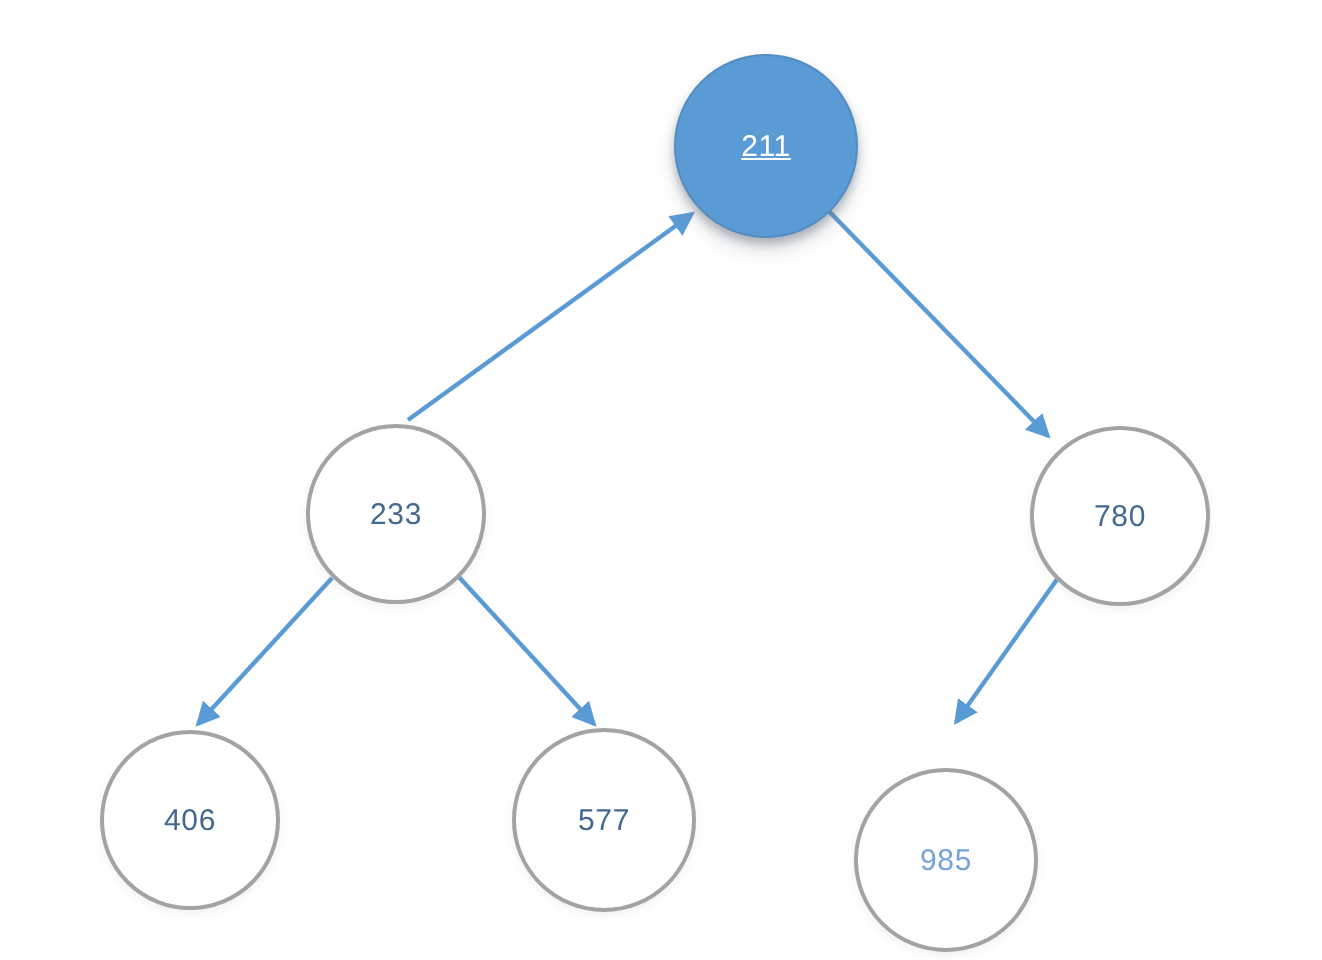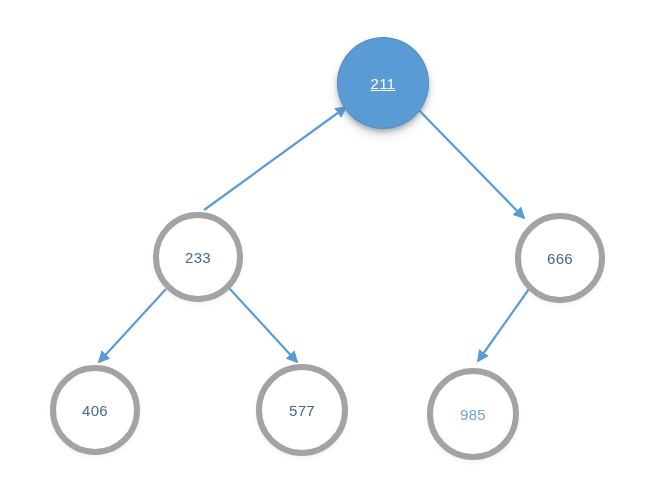--- a/index.html
+++ b/index.html
@@ -26,21 +26,21 @@
   .node {
     position: absolute;
     border-radius: 50%;
     display: flex;
     align-items: center;
     justify-content: center;
     font-size: 15px;
     letter-spacing: 0.3px;
     box-sizing: border-box;
     background: #ffffff;
-    border: 6px solid #a3a3a3;
+    border: 2px solid #a3a3a3;
     box-shadow: 0 2px 4px rgba(140,150,165,0.12);
     color: #44698f;
     user-select: none;
   }
   .node.root {
     background: #5b9bd5;
     border: 1px solid rgba(65,113,156,0.35);
     color: #ffffff;
     box-shadow: 0 3px 4px rgba(95,105,120,0.40), 0 6px 10px rgba(120,130,145,0.25);
     z-index: 2;
@@ -61,32 +61,32 @@
     </defs>
     <g id="edge-group">
         <line x1="204" y1="210" x2="346" y2="107" stroke="#5b9bd5" stroke-width="2.2" marker-end="url(#arrowhead)"></line>
         <line x1="409" y1="100" x2="524" y2="218" stroke="#5b9bd5" stroke-width="2.2" marker-end="url(#arrowhead)"></line>
         <line x1="166" y1="289" x2="99" y2="362" stroke="#5b9bd5" stroke-width="2.2" marker-end="url(#arrowhead)"></line>
         <line x1="229" y1="288" x2="297" y2="362" stroke="#5b9bd5" stroke-width="2.2" marker-end="url(#arrowhead)"></line>
         <line x1="529" y1="289" x2="478" y2="361" stroke="#5b9bd5" stroke-width="2.2" marker-end="url(#arrowhead)"></line>
       </g>
   </svg>
   <div id="node-layer">
-      <div class="node root" style="left: 337px; top: 37px; width: 92px; height: 92px; text-decoration: underline;">
+      <div class="node root" style="left: 337px; top: 27px; width: 92px; height: 92px; text-decoration: underline;">
         <span>211</span>
       </div>
       <div class="node" style="left: 153px; top: 212px; width: 90px; height: 90px;">
         <span>233</span>
       </div>
       <div class="node" style="left: 515px; top: 213px; width: 90px; height: 90px;">
-        <span>666</span>
+        <span>780</span>
       </div>
       <div class="node" style="left: 50px; top: 365px; width: 90px; height: 90px;">
         <span>406</span>
       </div>
       <div class="node" style="left: 256px; top: 364px; width: 92px; height: 92px;">
         <span>577</span>
       </div>
-      <div class="node highlight" style="left: 427px; top: 368px; width: 92px; height: 92px; justify-content: center;">
+      <div class="node highlight" style="left: 427px; top: 384px; width: 92px; height: 92px; justify-content: center;">
         <span>985</span>
       </div>
     </div>
 </div>
 
 </body></html>

